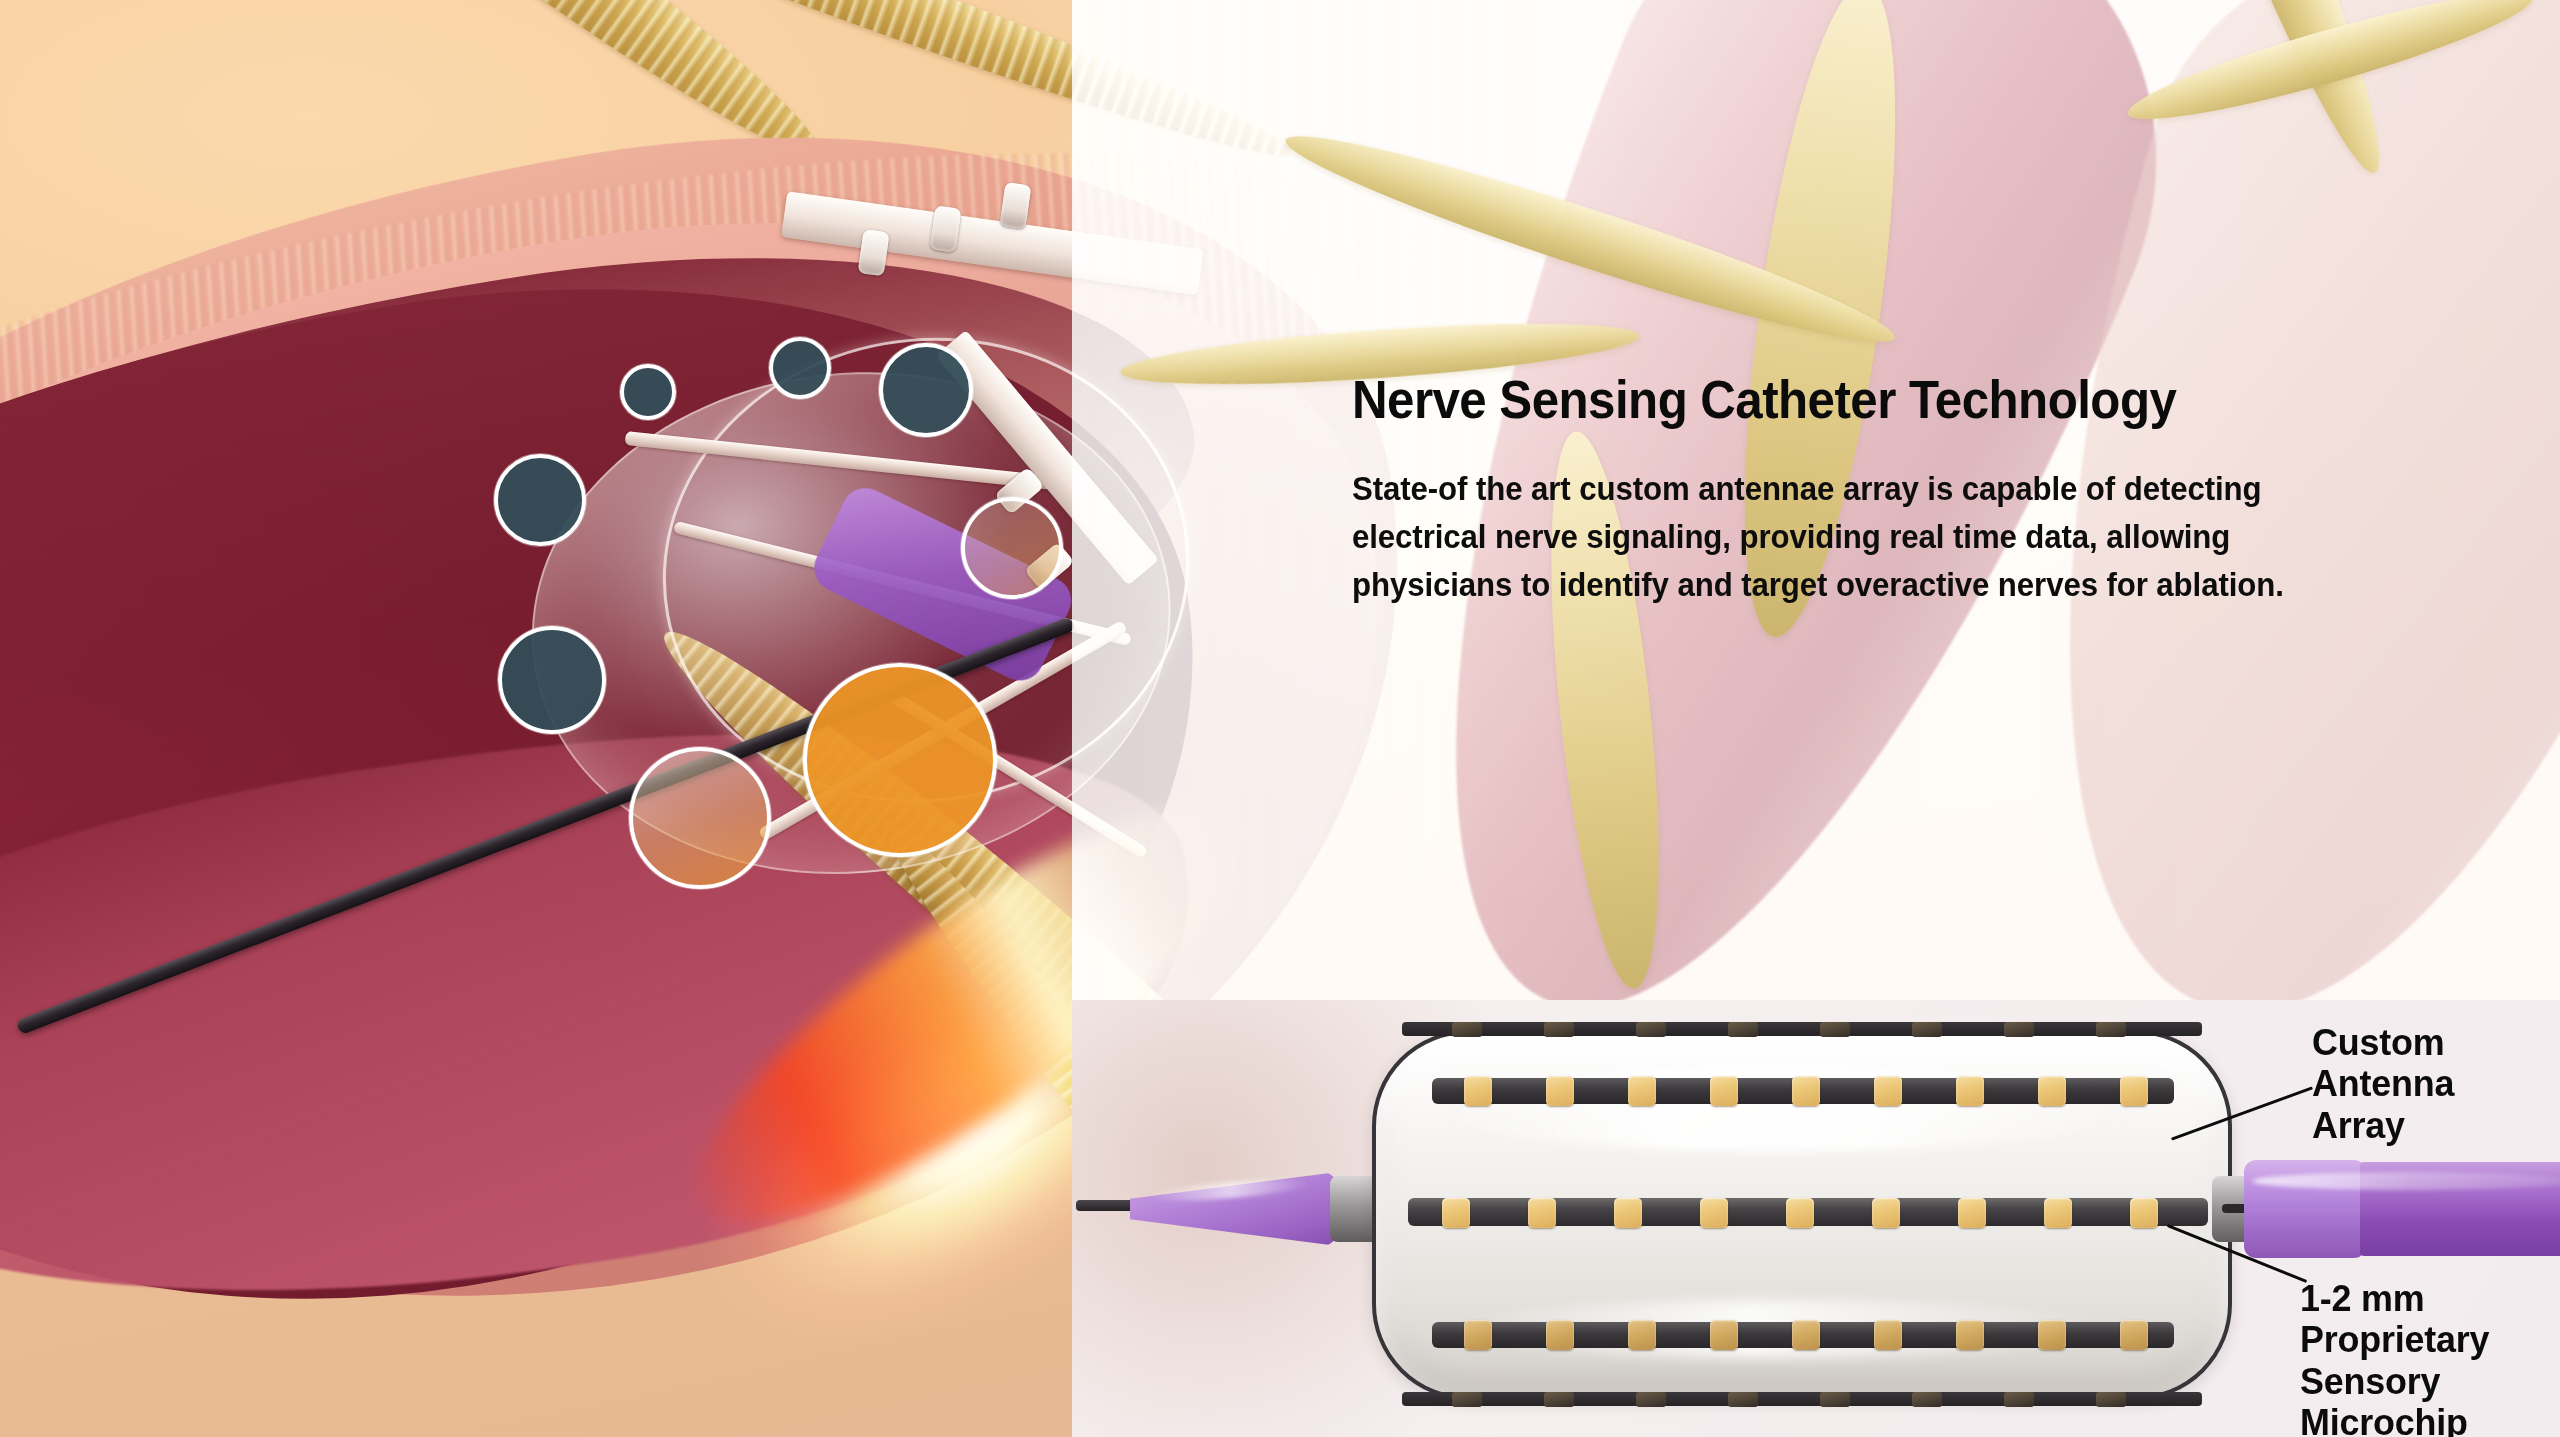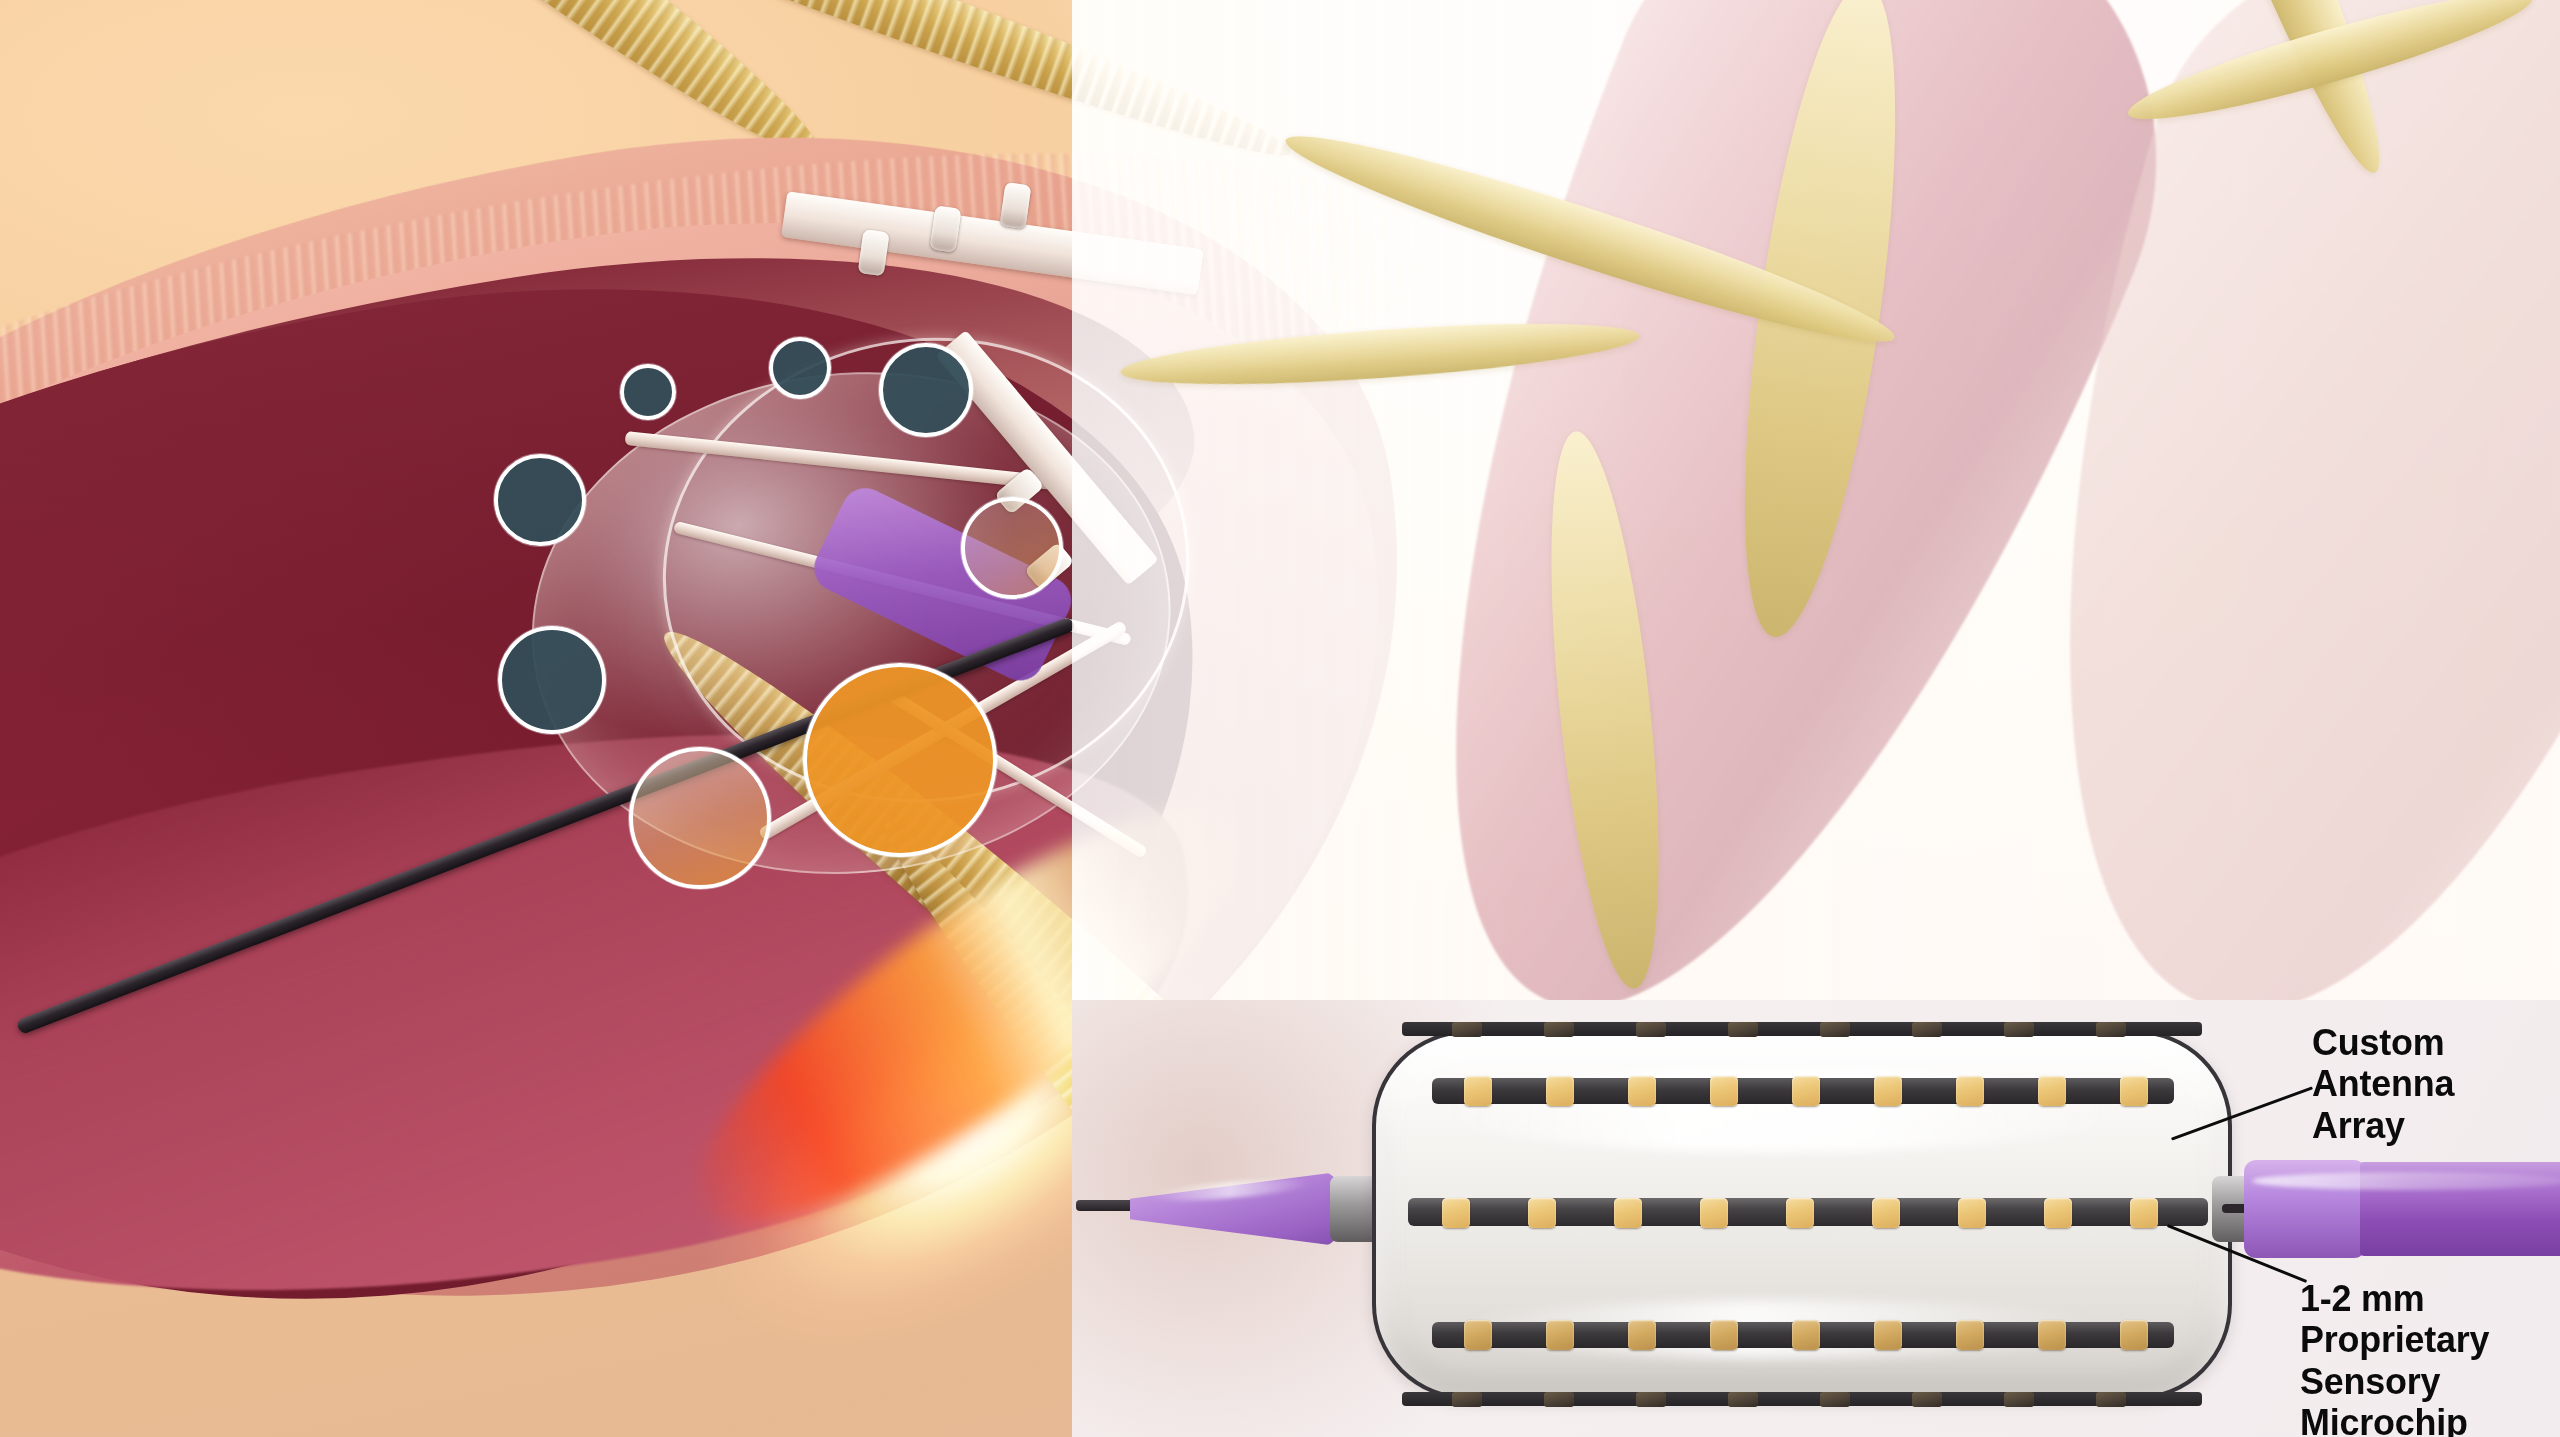--- a/index.html
+++ b/index.html
@@ -420,20 +420,24 @@
       <div class="sensor dark" style="left: 620px; top: 364px; width: 56px; height: 56px;"></div>
       <div class="sensor dark" style="left: 769px; top: 337px; width: 62px; height: 62px;"></div>
       <div class="sensor dark" style="left: 879px; top: 343px; width: 94px; height: 94px;"></div>
       <div class="sensor dark" style="left: 494px; top: 454px; width: 92px; height: 92px;"></div>
       <div class="sensor dark" style="left: 498px; top: 626px; width: 108px; height: 108px;"></div>
       <div class="sensor faint" style="left: 961px; top: 497px; width: 102px; height: 102px;"></div>
       <div class="sensor faint2" style="left: 629px; top: 747px; width: 142px; height: 142px;"></div>
       <div class="sensor amber" style="left: 803px; top: 663px; width: 194px; height: 194px;"></div>
     </div>
 
+  <div class="copy">
+    <h1>Nerve Sensing Catheter Technology</h1>
+    <p>State-of the art custom antennae array is capable of detecting electrical nerve signaling, providing real time data, allowing physicians to identify and target overactive nerves for ablation.</p>
+  </div>
 
   <div class="inset">
     <div class="inset-haze"></div>
 
     <div class="cath">
       <div class="cath-tipwire"></div>
       <div class="cath-nose"></div>
       <div class="cath-nose-hi"></div>
       <div class="cath-neck-l"></div>
 

